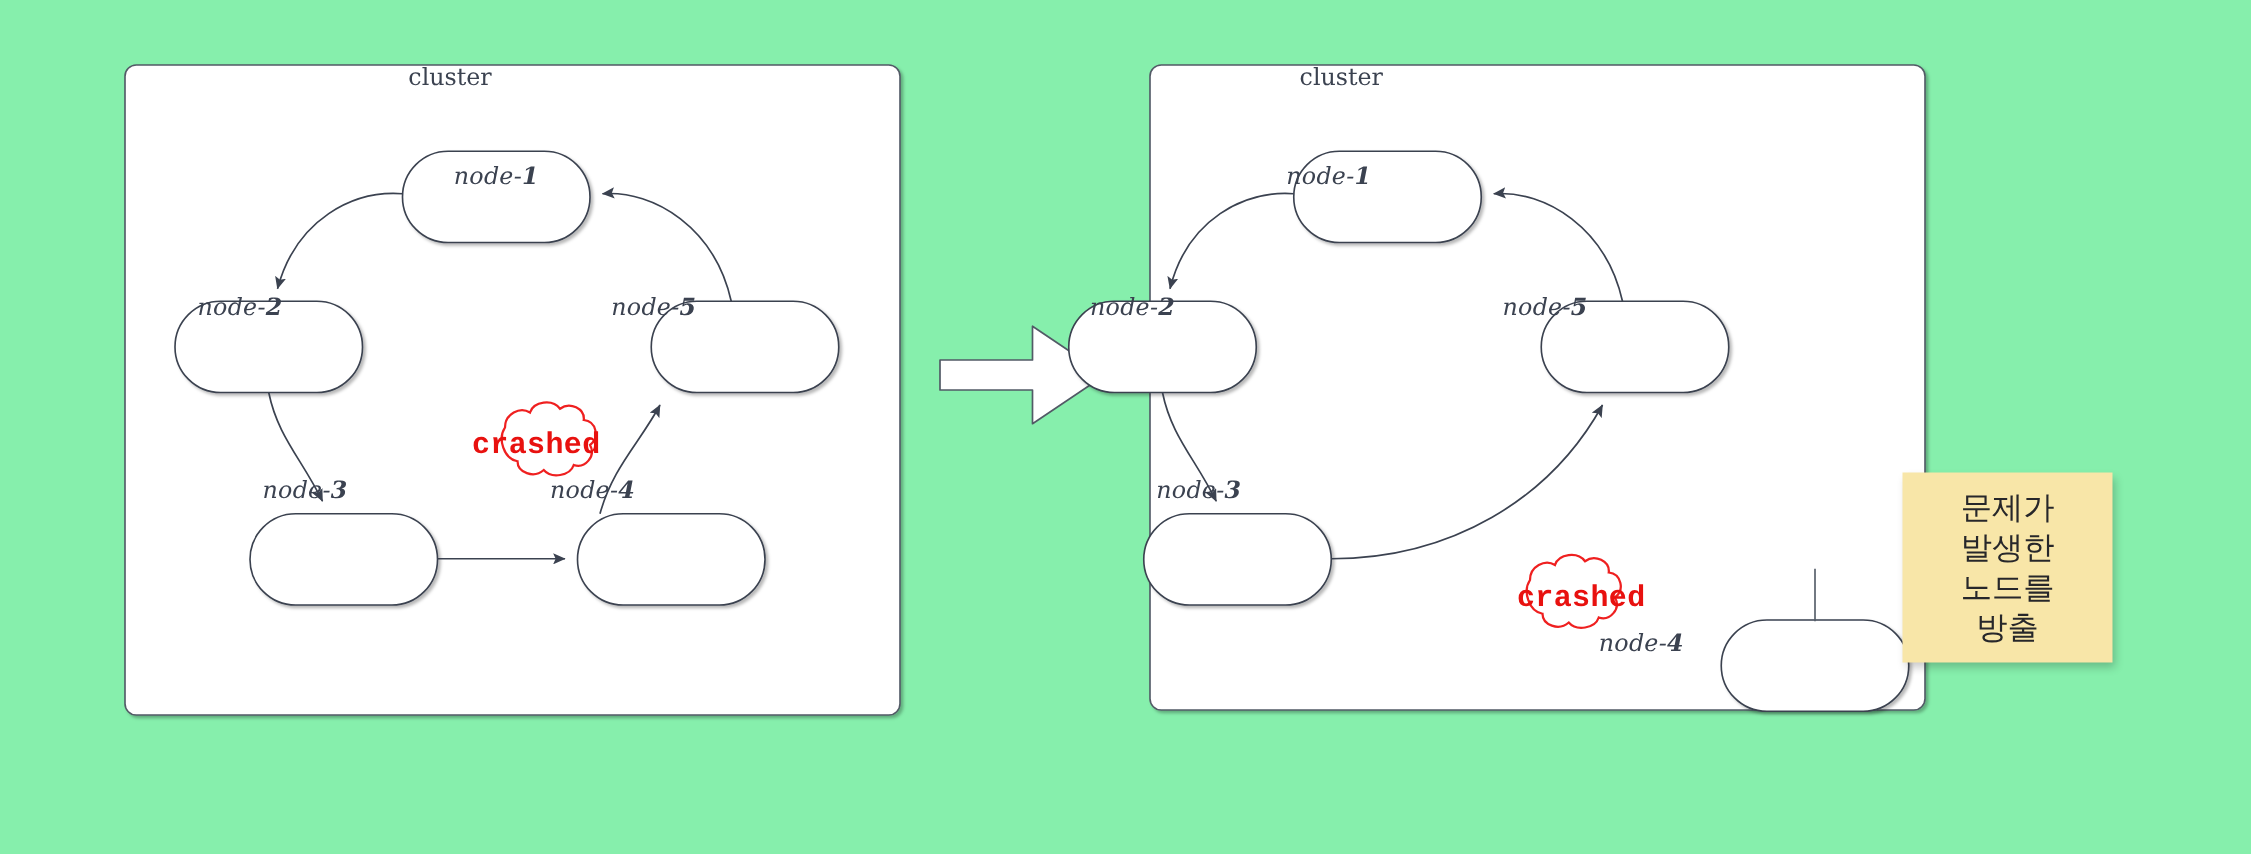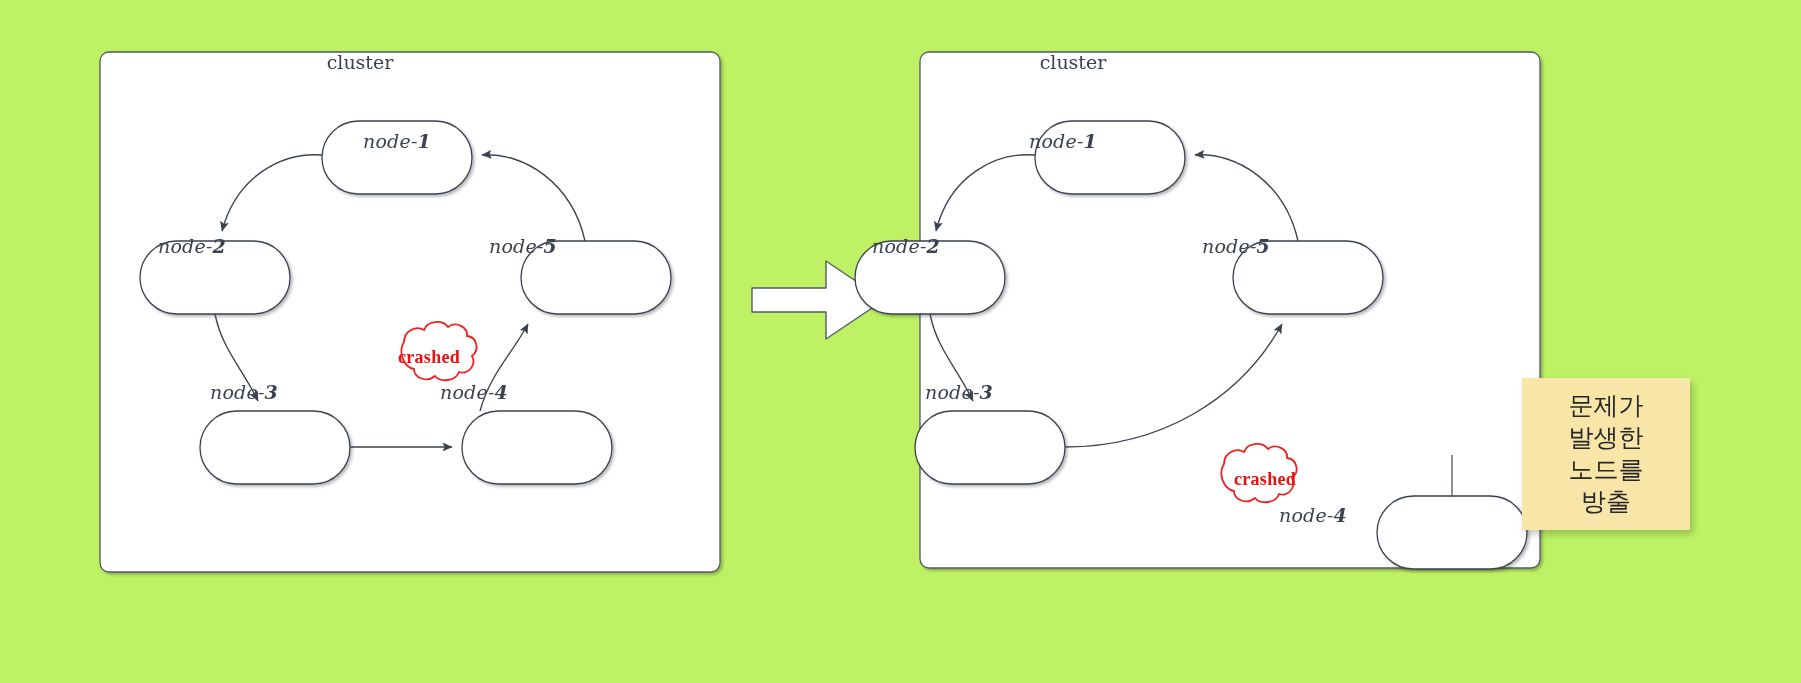--- a/index.html
+++ b/index.html
@@ -10,21 +10,21 @@
   body {
     width: 1801px;
     height: 683px;
     font-family: "DejaVu Serif", serif;
     overflow: hidden;
   }
   #canvas {
     position: relative;
     width: 1801px;
     height: 683px;
-    background: #bef264;
+    background: #86efac;
   }
   svg.layer {
     position: absolute;
     left: 0;
     top: 0;
     width: 1801px;
     height: 683px;
     overflow: visible;
   }
   .node-label {
@@ -43,22 +43,22 @@
   .cluster-title {
     position: absolute;
     font-family: "DejaVu Serif", serif;
     font-size: 19px;
     color: #3b4250;
     transform: translate(-50%, -50%);
     white-space: nowrap;
   }
   .crashed-label {
     position: absolute;
-    font-family: Liberation Serif, serif;
-    font-size: 18px;
+    font-family: Liberation Mono, monospace;
+    font-size: 24px;
     font-weight: 700;
     color: #e8110f;
     transform: translate(-50%, -50%);
     white-space: nowrap;
     letter-spacing: 0.3px;
   }
   .sticky {
     position: absolute;
     background: #f8e6a8;
     box-shadow: 3px 4px 7px rgba(0,0,0,0.22);

